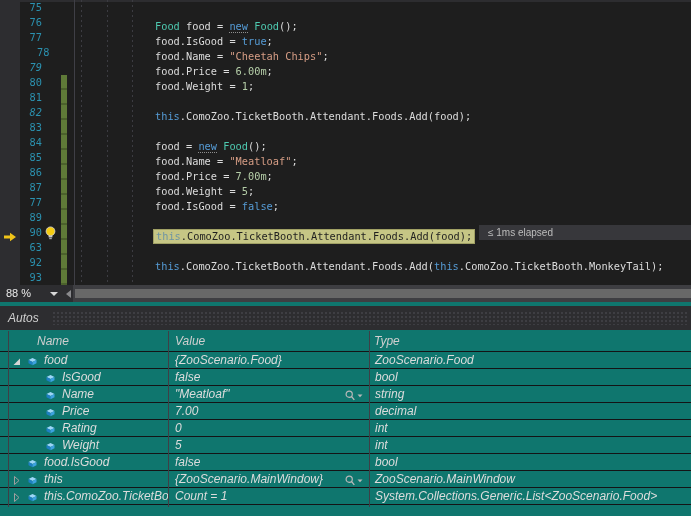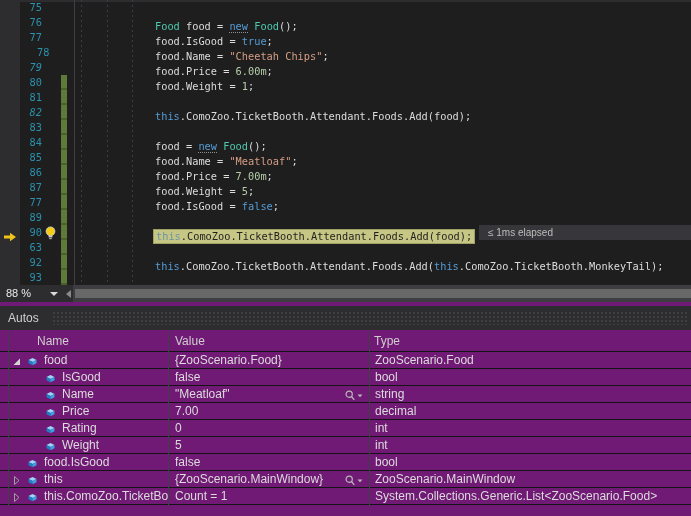--- a/index.html
+++ b/index.html
@@ -30,21 +30,21 @@
   #scrollrow{position:absolute;left:0;top:285px;width:691px;height:17px;background:#2d2d30;}
   #zoomctl{position:absolute;left:0;top:0;width:62px;height:17px;color:#eaeaea;font-size:11px;
         line-height:17px;padding-left:6px;box-sizing:border-box;}
   #zoom-caret{position:absolute;left:50px;top:7px;width:0;height:0;
         border-left:4px solid transparent;border-right:4px solid transparent;border-top:4px solid #d8d8d8;}
   #scroll-left{position:absolute;left:66px;top:5px;width:0;height:0;
         border-top:4px solid transparent;border-bottom:4px solid transparent;border-right:5px solid #8a8a8d;}
   #htrack{position:absolute;left:73px;top:0;right:0;height:17px;background:#3e3e42;}
   #hthumb{position:absolute;left:2px;top:4px;right:0;height:9px;background:#686868;}
   
-  #autos{position:absolute;left:0;top:302px;width:691px;height:214px;background:#701a75;color:#dcdcdc;}
+  #autos{position:absolute;left:0;top:302px;width:691px;height:214px;background:#0f766e;color:#dcdcdc;font-style:italic;}
   #autos-title{position:absolute;left:0;top:4px;width:691px;height:24px;background:#2d2d30;}
   #autos-title .label{position:absolute;left:8px;top:0;line-height:24px;font-size:12px;color:#d0d0d0;}
   #grip-dots{position:absolute;left:52px;right:4px;top:5px;bottom:5px;
         background:radial-gradient(circle,#3e3e43 1px,transparent 1.3px);background-size:4px 4px;}
   #grid{position:absolute;left:0;top:28px;width:691px;bottom:0;}
   .vline{position:absolute;top:1px;width:1px;height:176px;background:#3f3f46;z-index:5;}
   #grid-header{position:absolute;left:0;top:1px;width:691px;height:20px;border-bottom:1px solid #141416;
         font-size:12px;color:#cfcfcf;}
   .hdr{position:absolute;top:0;line-height:20px;overflow:hidden;white-space:nowrap;}
   #rows{position:absolute;left:0;top:22px;width:691px;}

